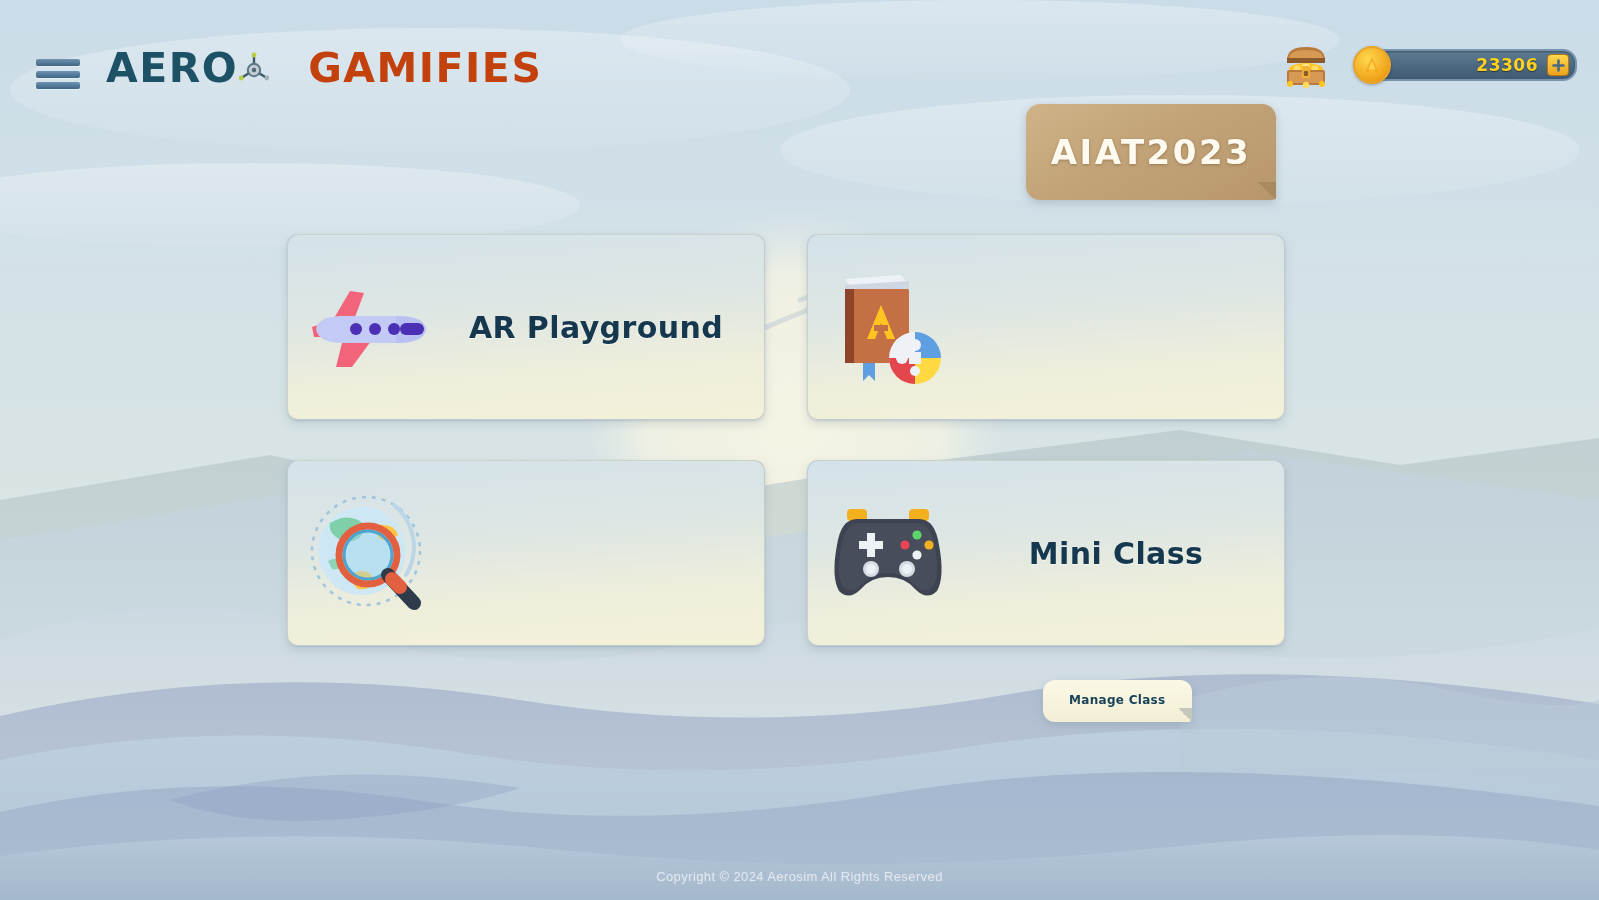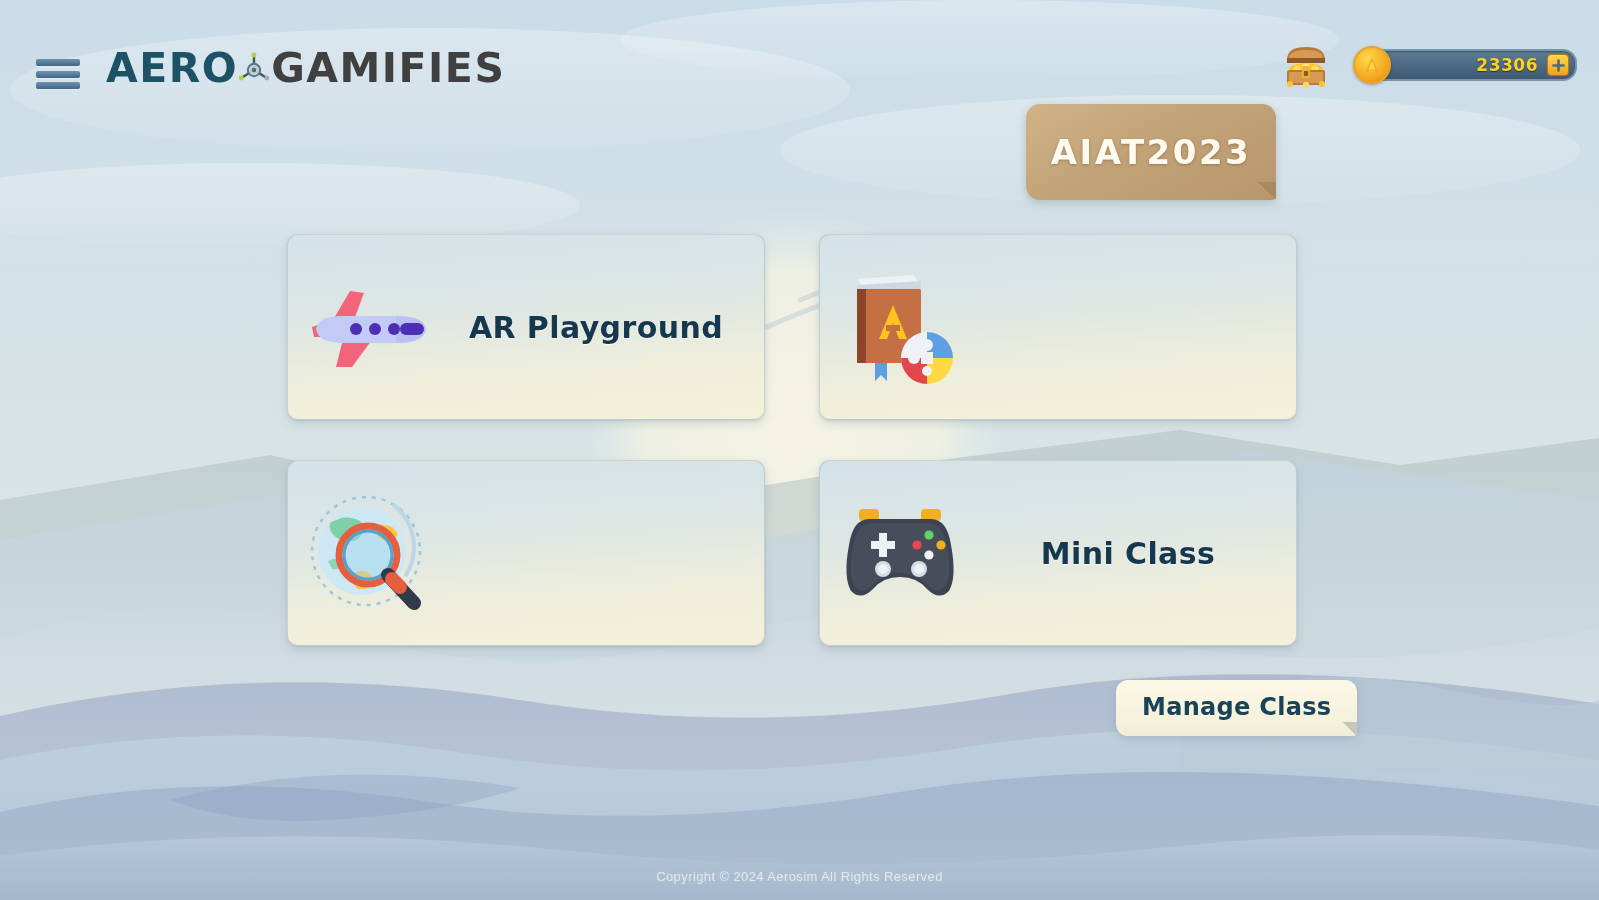--- a/index.html
+++ b/index.html
@@ -29,21 +29,21 @@
     background:linear-gradient(#6f93b2,#3f6684);
     box-shadow:0 1px 0 rgba(255,255,255,.35);
   }
   .logo {
     margin-left:26px; display:flex; align-items:center;
     font-size:41px; font-weight:700; letter-spacing:1.5px;
     font-family:"DejaVu Sans", sans-serif;
     user-select:none; position:relative;
   }
   .logo .aer { color:#1d5165; }
-  .logo .gam { color:#404040; }
+  .logo .gam { color:#c2410c;margin-left:37px; }
   .prop {
     position:relative; width:40px; height:44px; display:inline-block;
     margin:0 -3px 0 -4px;
   }
   .prop svg { position:absolute; left:0; top:4px; }
 
   
   .hud {
     margin-left:auto; margin-right:22px;
     display:flex; align-items:center; gap:16px;
@@ -102,21 +102,21 @@
     color:#fffaf0; font-size:34px; font-weight:700; letter-spacing:2.5px;
     font-family:"DejaVu Sans", sans-serif;
     text-shadow:0 1px 3px rgba(100,75,40,.45);
   }
 
   
   .grid {
     position:absolute; left:287px; top:234px;
     width:998px; height:412px;
     display:grid; grid-template-columns:478px 478px;
-    grid-template-rows:186px 186px; gap:40px 54px;
+    grid-template-rows:186px 186px; gap:40px 42px;
     z-index:20;
   }
   .card {
     position:relative; border-radius:11px;
     background:linear-gradient(176deg,#d4e2e9 0%,#dde6e4 38%,#eeeedb 72%,#f4f1d9 100%);
     border:1px solid rgba(160,175,185,.45);
     box-shadow:0 4px 10px rgba(110,130,150,.22), 0 1px 2px rgba(90,110,130,.18);
     display:flex; align-items:center; cursor:pointer;
     overflow:hidden;
   }
@@ -129,26 +129,26 @@
     flex:1; display:flex; align-items:center; justify-content:center;
     padding-right:20px;
     color:#16384f; font-size:30px; font-weight:700; letter-spacing:.4px;
     font-family:"DejaVu Sans", sans-serif;
     text-shadow:0 1px 1px rgba(255,255,255,.6);
     white-space:nowrap;
   }
 
   
   .manage {
-    position:absolute; left:1116px; top:680px;
+    position:absolute; left:1043px; top:680px;
     padding:13px 26px 15px 26px;
     background:linear-gradient(#fbf8e6,#f2eed6);
     border-radius:12px 12px 4px 12px;
     box-shadow:0 3px 8px rgba(100,120,140,.25);
-    color:#1a4258; font-size:24px; font-weight:700; letter-spacing:.3px;
+    color:#1a4258; font-size:12px; font-weight:700; letter-spacing:.3px;
     font-family:"DejaVu Sans", sans-serif;
     z-index:30; cursor:pointer;
   }
   .manage::after{
     content:""; position:absolute; right:0; bottom:0;
     width:14px; height:14px;
     background:linear-gradient(225deg,#c6c7bb 50%, transparent 50%);
     border-radius:0 0 3px 0;
   }
 

